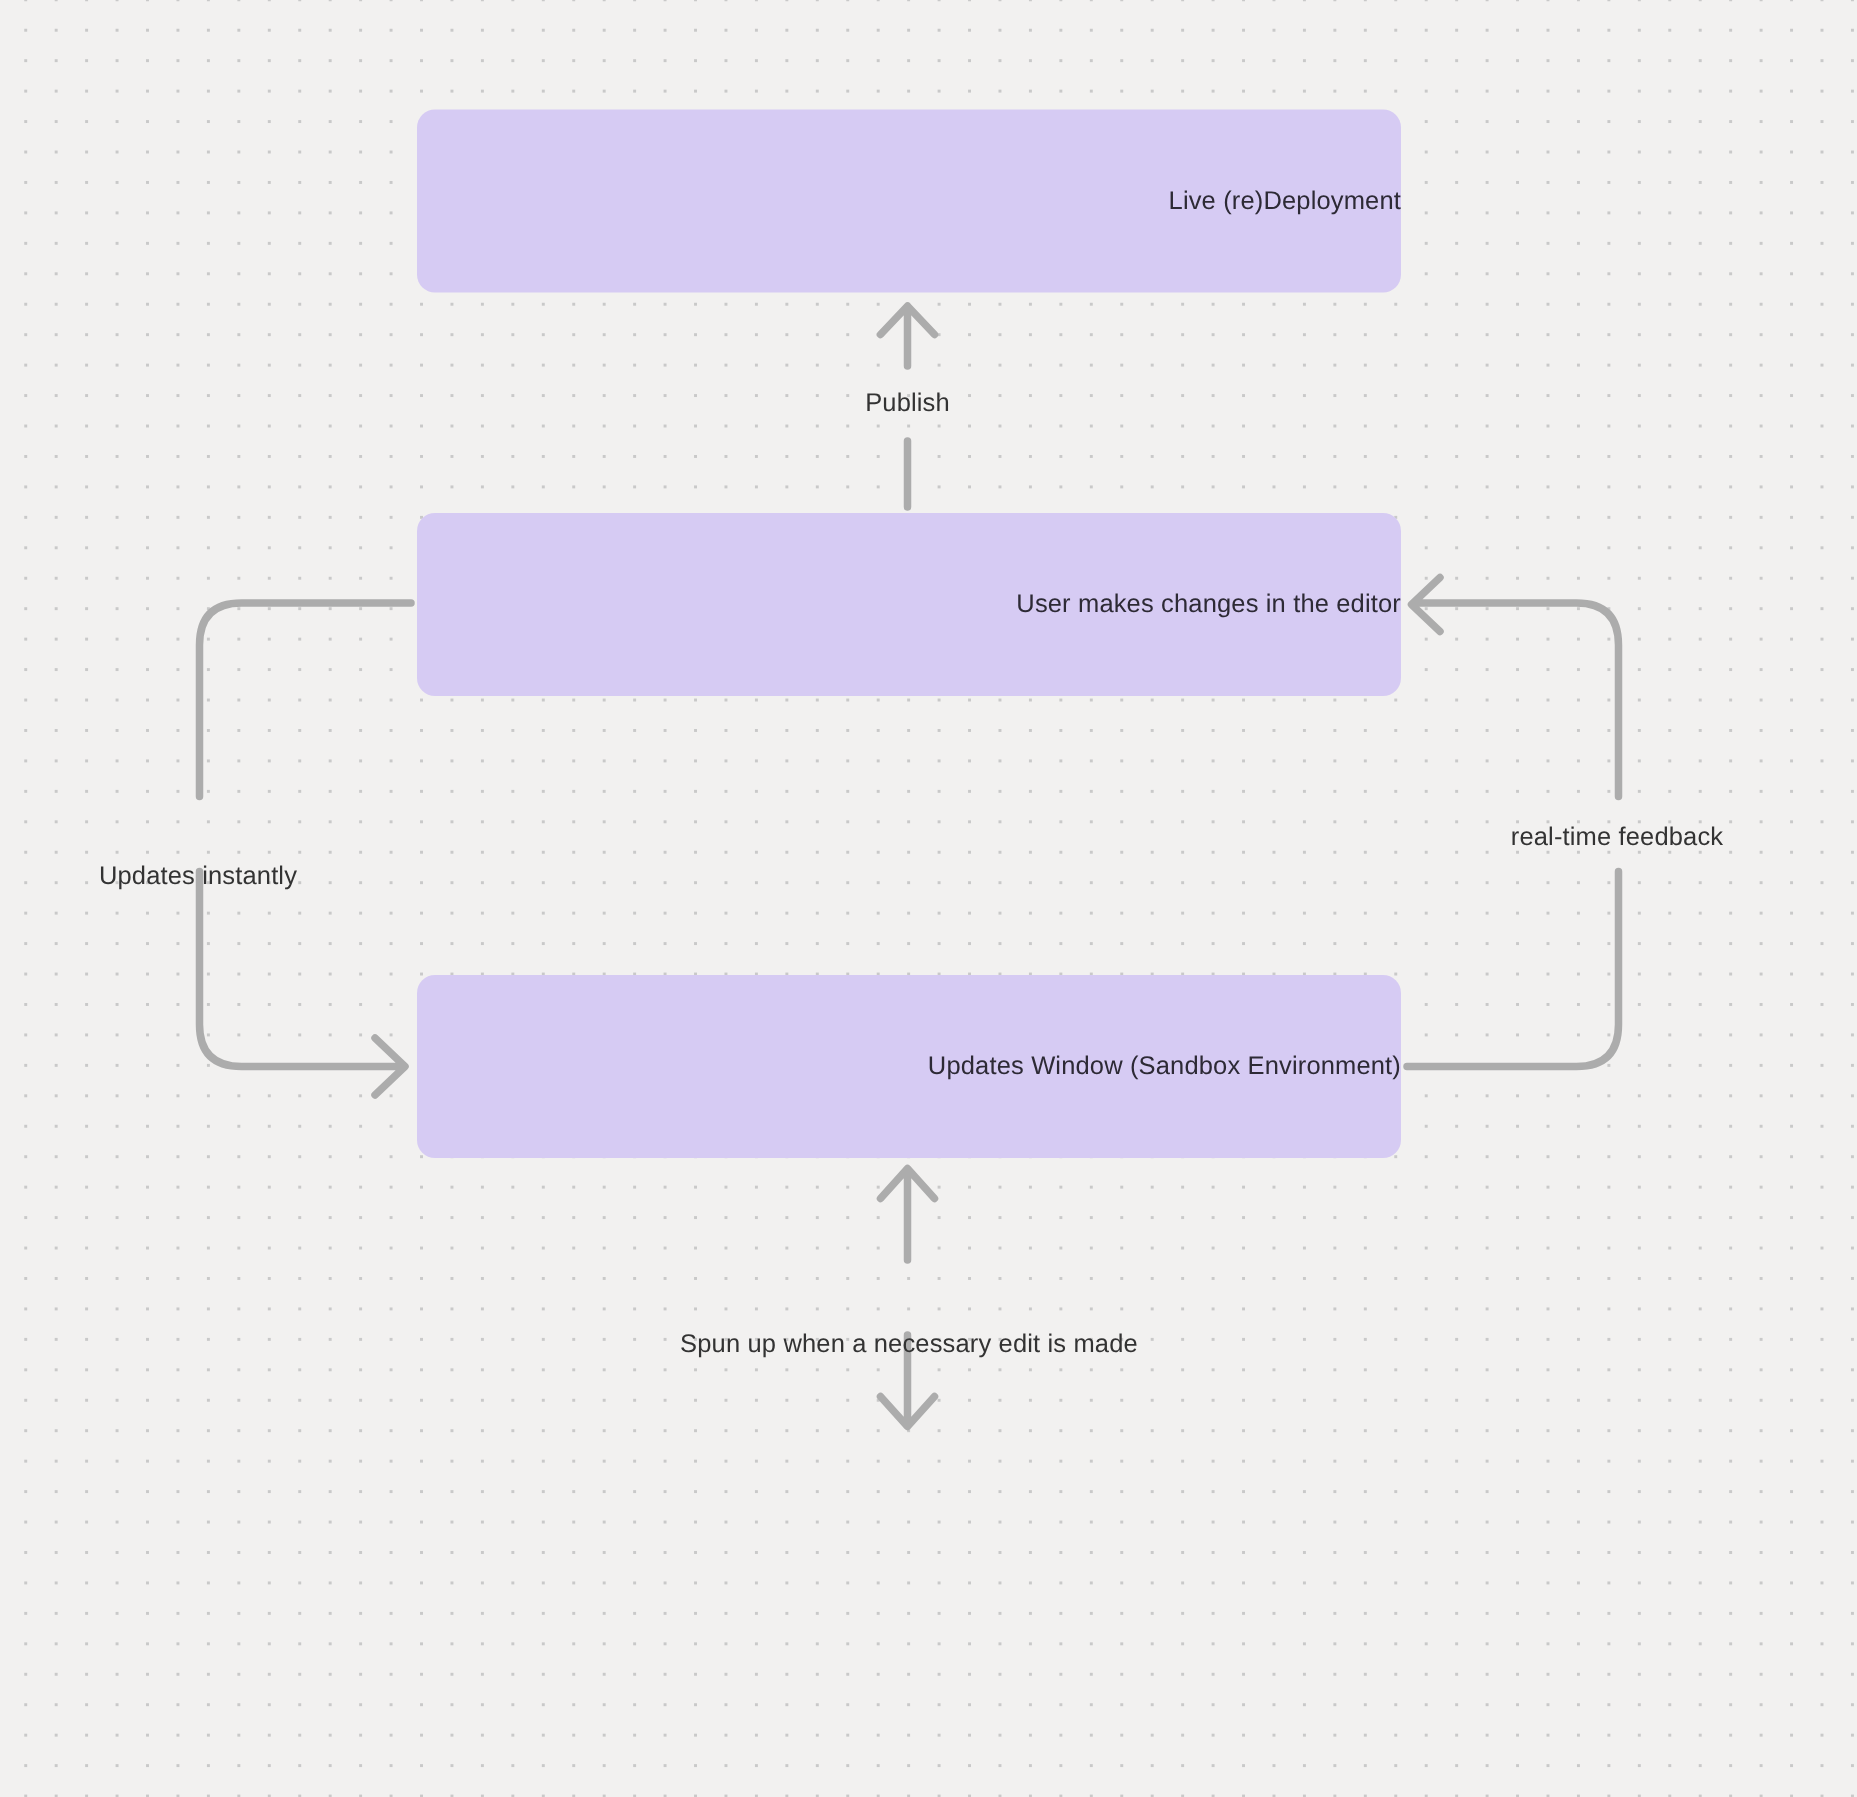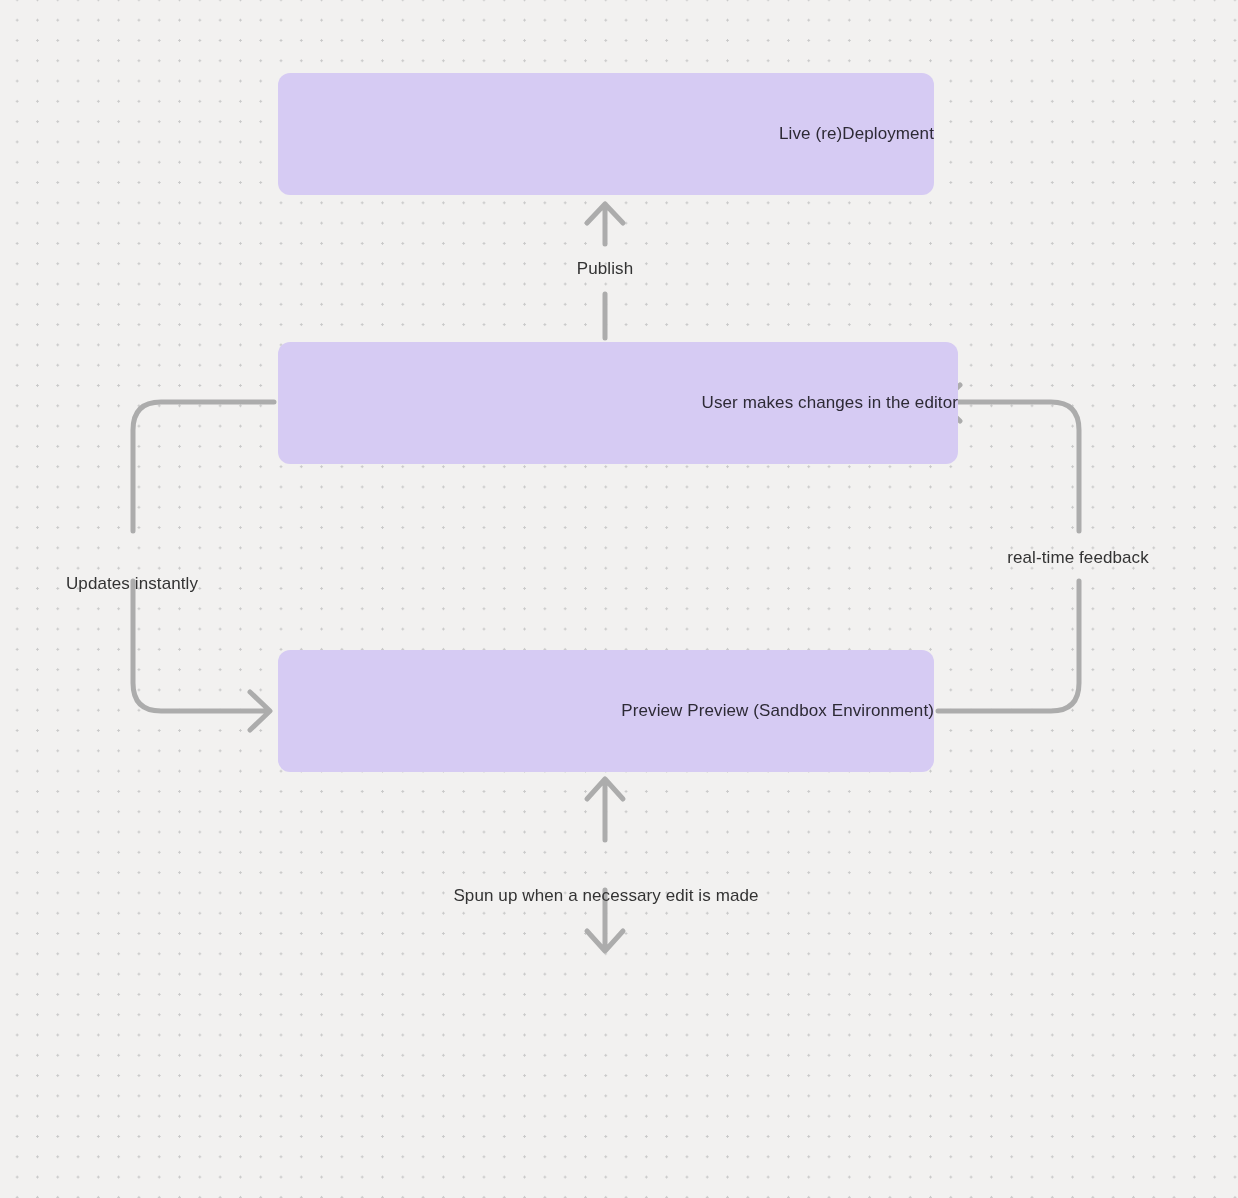--- a/index.html
+++ b/index.html
@@ -26,21 +26,21 @@
     border-radius: 12px;
     display: flex;
     align-items: center;
     justify-content: flex-end;
     font-size: 17px;
     font-weight: 400;
     color: #2d2a35;
     letter-spacing: 0.1px;
   }
   .node-live   { top: 73px;  }
-  .node-user   { top: 342px; padding-left: 24px; }
+  .node-user   { top: 342px; }
   .node-preview{ top: 650px; }
   .node-dev    { top: 958px; }
   .edge-label {
     position: absolute;
     transform: translate(-50%, -50%);
     font-size: 17px;
     color: #333333;
     white-space: nowrap;
     letter-spacing: 0.1px;
   }
@@ -84,21 +84,21 @@
 
   <div class="node node-live">
     <span>Live (re)Deployment</span>
   </div>
 
   <div class="node node-user">
     <span>User makes changes in the editor</span>
   </div>
 
   <div class="node node-preview">
-    <span>Preview Preview (Sandbox Environment)</span>
+    <span>Updates Window (Sandbox Environment)</span>
   </div>
 
 
   <div class="edge-label label-publish">Publish</div>
   <div class="edge-label label-updates">Updates instantly</div>
   <div class="edge-label label-feedback">real-time feedback</div>
   <div class="edge-label label-spun">Spun up when a necessary edit is made</div>
 
 </div>
 

